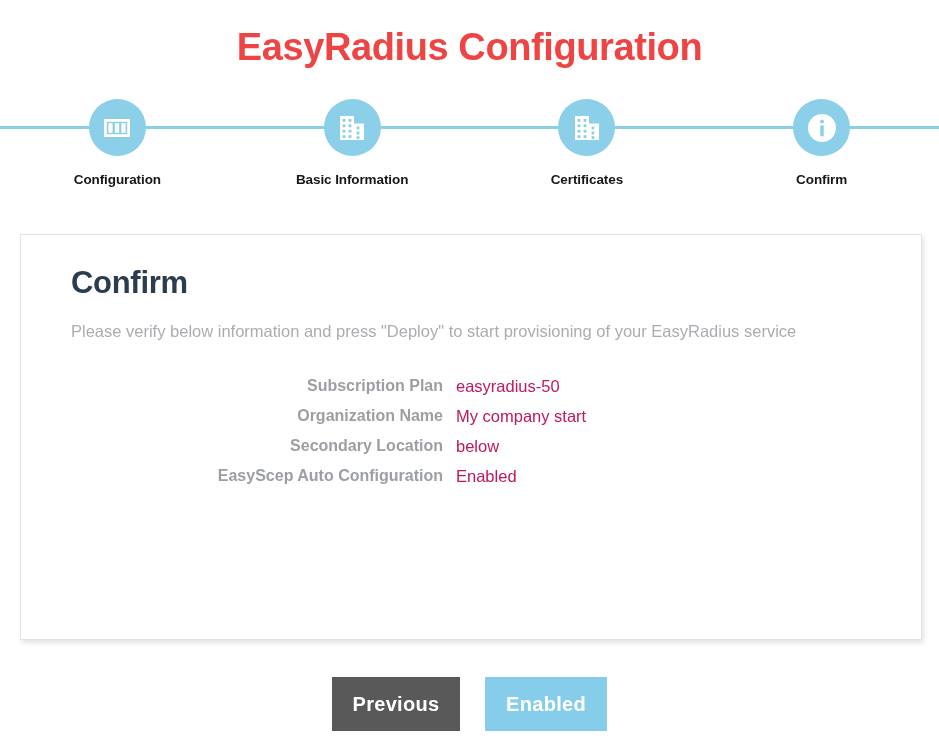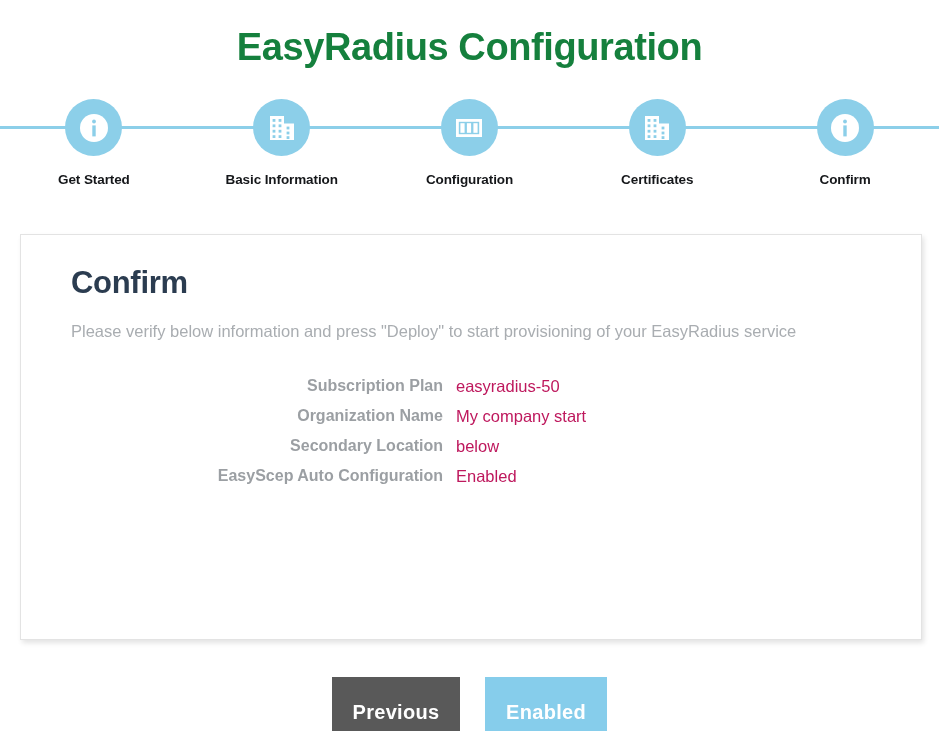--- a/index.html
+++ b/index.html
@@ -14,21 +14,21 @@
     overflow: hidden;
     position: relative;
   }
 
   
   .page-title {
     width: 100%;
     text-align: center;
     font-size: 38px;
     font-weight: bold;
-    color: #15803d;
+    color: #ef4444;
     letter-spacing: -0.4px;
     margin: 0;
     padding-top: 22px;
     line-height: 50px;
   }
 
   
   .wizard {
     position: relative;
     height: 110px;
@@ -146,21 +146,21 @@
     gap: 25px;
   }
   .btn {
     border: none;
     outline: none;
     font-family: "Liberation Sans", sans-serif;
     font-size: 20px;
     font-weight: bold;
     color: #ffffff;
     cursor: pointer;
-    padding: 8px;
+    padding: 0;
     line-height: 54px;
     height: 54px;
     text-align: center;
     letter-spacing: 0.3px;
   }
   .btn-prev {
     background: #595959;
     width: 128px;
   }
   .btn-deploy {
@@ -170,31 +170,34 @@
 </style>
 </head>
 <body>
 
 <h1 class="page-title">EasyRadius Configuration</h1>
 
 <div class="wizard">
   <div class="wizard-line"></div>
   <div class="steps">
 
-    <div class="step">
-      <div class="step-circle">
-        <span>
-          <svg width="36" height="36" viewBox="0 0 36 36">
-            <circle cx="18" cy="18" r="14" fill="#ffffff"></circle>
-            <circle cx="18" cy="11.5" r="1.9" fill="#8ccfe9"></circle>
-            <rect x="16.3" y="15.4" width="3.4" height="11" fill="#8ccfe9"></rect>
-          </svg>
-        </span>
-      </div>
-      <div class="step-label">Get Started</div>
+
+    <div class="step">
+      <div class="step-circle">
+        <span>
+          <svg width="34" height="34" viewBox="0 0 34 34">
+            <rect x="4" y="8" width="26" height="18" fill="#ffffff"></rect>
+            <rect x="6.8" y="10.8" width="20.4" height="12.4" fill="#8ccfe9"></rect>
+            <rect x="8.4" y="12.2" width="4.2" height="9.6" fill="#ffffff"></rect>
+            <rect x="14.9" y="12.2" width="4.2" height="9.6" fill="#ffffff"></rect>
+            <rect x="21.4" y="12.2" width="4.2" height="9.6" fill="#ffffff"></rect>
+          </svg>
+        </span>
+      </div>
+      <div class="step-label">Configuration</div>
     </div>
 
     <div class="step">
       <div class="step-circle">
         <span>
           <svg width="34" height="34" viewBox="0 0 34 34">
             <rect x="5" y="5" width="14" height="24" fill="#ffffff"></rect>
             <rect x="19" y="12.5" width="10" height="16.5" fill="#ffffff"></rect>
             <rect x="7.6" y="8" width="2.8" height="2.8" fill="#8ccfe9"></rect>
             <rect x="13.6" y="8" width="2.8" height="2.8" fill="#8ccfe9"></rect>
@@ -210,35 +213,20 @@
           </svg>
         </span>
       </div>
       <div class="step-label">Basic Information</div>
     </div>
 
     <div class="step">
       <div class="step-circle">
         <span>
           <svg width="34" height="34" viewBox="0 0 34 34">
-            <rect x="4" y="8" width="26" height="18" fill="#ffffff"></rect>
-            <rect x="6.8" y="10.8" width="20.4" height="12.4" fill="#8ccfe9"></rect>
-            <rect x="8.4" y="12.2" width="4.2" height="9.6" fill="#ffffff"></rect>
-            <rect x="14.9" y="12.2" width="4.2" height="9.6" fill="#ffffff"></rect>
-            <rect x="21.4" y="12.2" width="4.2" height="9.6" fill="#ffffff"></rect>
-          </svg>
-        </span>
-      </div>
-      <div class="step-label">Configuration</div>
-    </div>
-
-    <div class="step">
-      <div class="step-circle">
-        <span>
-          <svg width="34" height="34" viewBox="0 0 34 34">
             <rect x="5" y="5" width="14" height="24" fill="#ffffff"></rect>
             <rect x="19" y="12.5" width="10" height="16.5" fill="#ffffff"></rect>
             <rect x="7.6" y="8" width="2.8" height="2.8" fill="#8ccfe9"></rect>
             <rect x="13.6" y="8" width="2.8" height="2.8" fill="#8ccfe9"></rect>
             <rect x="7.6" y="13.4" width="2.8" height="2.8" fill="#8ccfe9"></rect>
             <rect x="13.6" y="13.4" width="2.8" height="2.8" fill="#8ccfe9"></rect>
             <rect x="7.6" y="18.8" width="2.8" height="2.8" fill="#8ccfe9"></rect>
             <rect x="13.6" y="18.8" width="2.8" height="2.8" fill="#8ccfe9"></rect>
             <rect x="7.6" y="24.2" width="2.8" height="2.8" fill="#8ccfe9"></rect>
             <rect x="13.6" y="24.2" width="2.8" height="2.8" fill="#8ccfe9"></rect>

